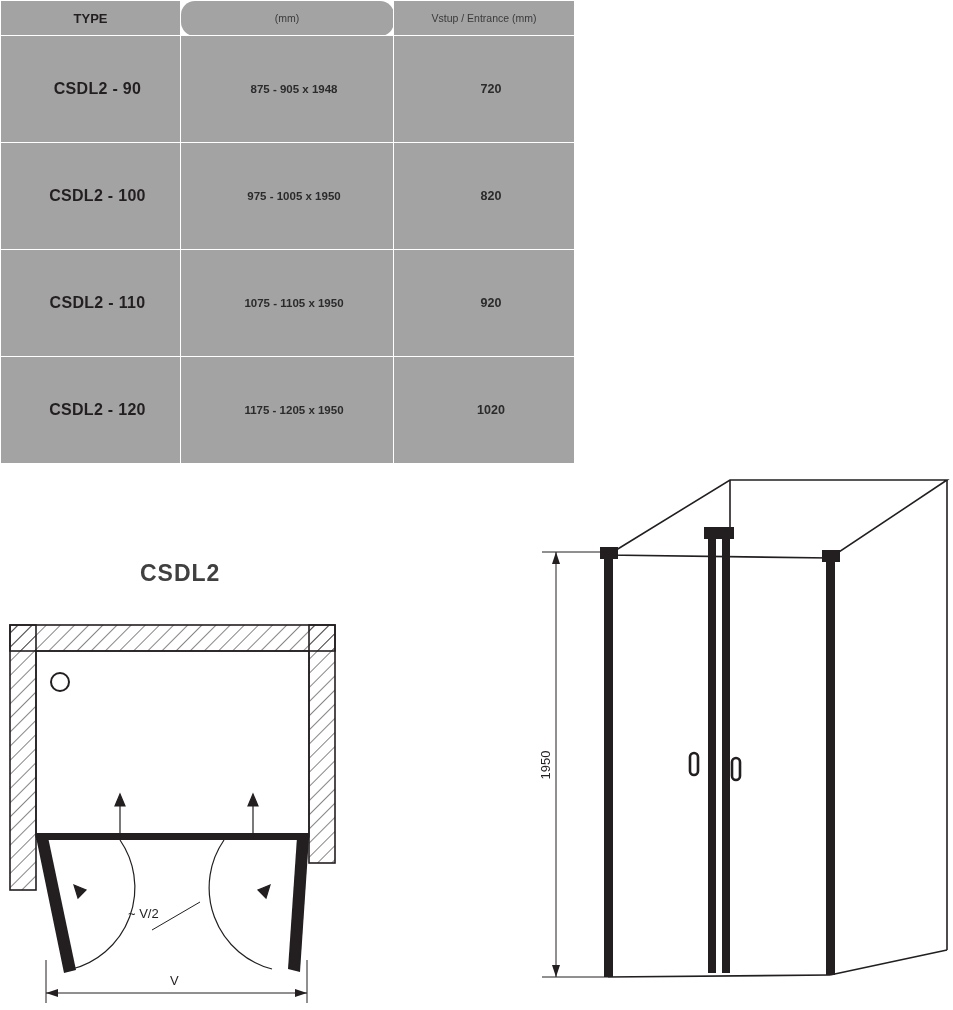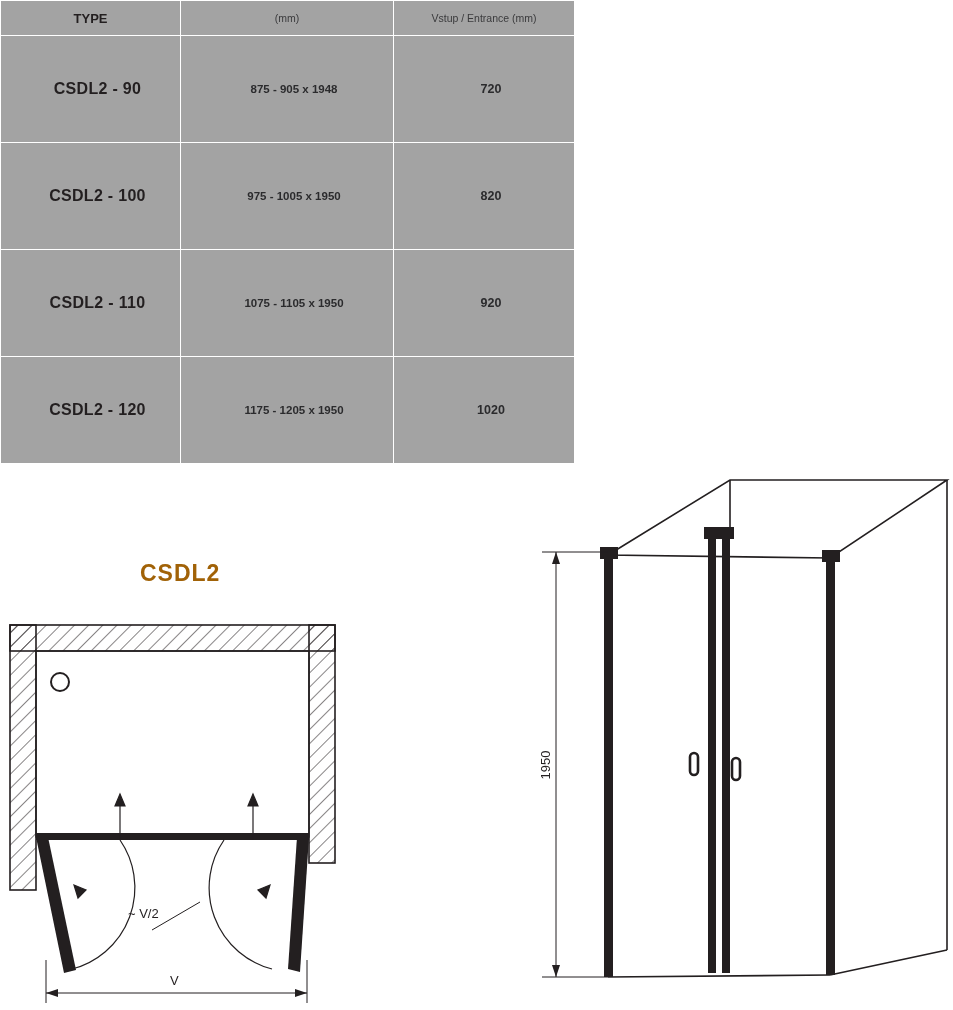--- a/index.html
+++ b/index.html
@@ -41,21 +41,21 @@
   .spec-table thead th.small {
     font-size: 10.5px;
     font-weight: normal;
     color: #3a3a3c;
   }
   .spec-table tbody td {
     height: 106px;
     padding-left: 14px;
   }
   .col-type { width: 179px; }
-  .col-dim  { width: 212px; }
+  .col-dim  { width: 212px; border-radius: 14px; }
   .col-ent  { width: 180px; margin-top: 42px; }
 
   .cell-type {
     font-size: 16px;
     font-weight: bold;
     letter-spacing: 0.3px;
   }
   .cell-dim {
     font-size: 11.5px;
     font-weight: bold;
@@ -66,21 +66,21 @@
     font-weight: bold;
     color: #2b2b2d;
   }
   .title-csdl2 {
     position: absolute;
     left: 140px;
     top: 560px;
     font-size: 23px;
     font-weight: bold;
     letter-spacing: 1px;
-    color: #a16207;
+    color: #404040;
   }
 
   svg { display: block; }
   .svg-left {
     position: absolute;
     left: 0px;
     top: 600px;
   }
   .svg-right {
     position: absolute;

